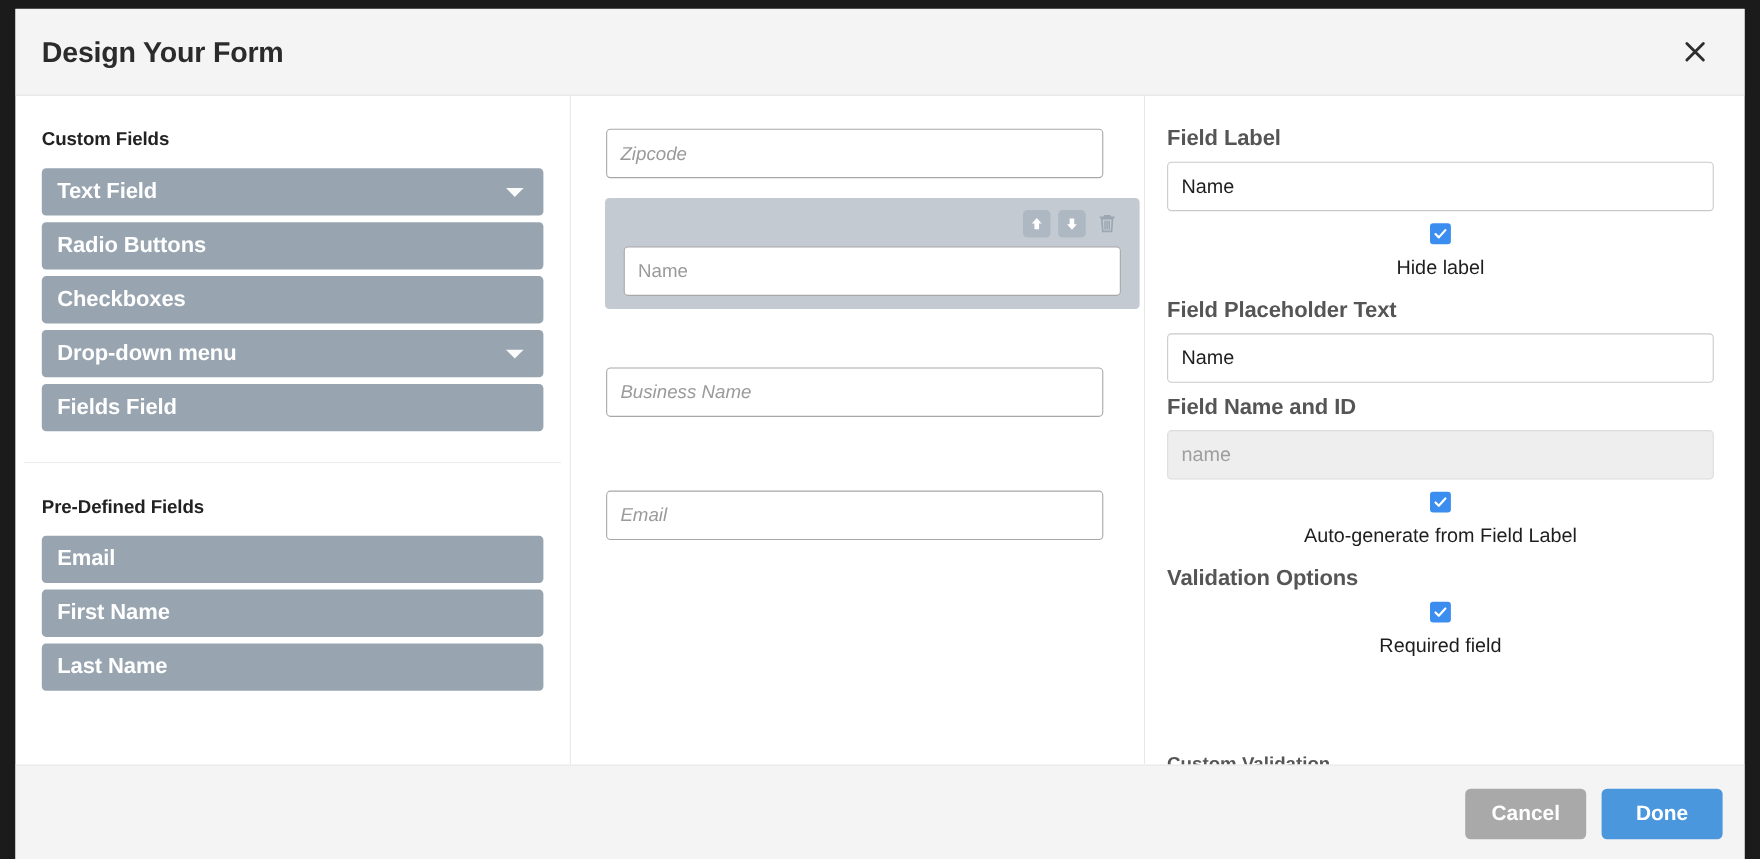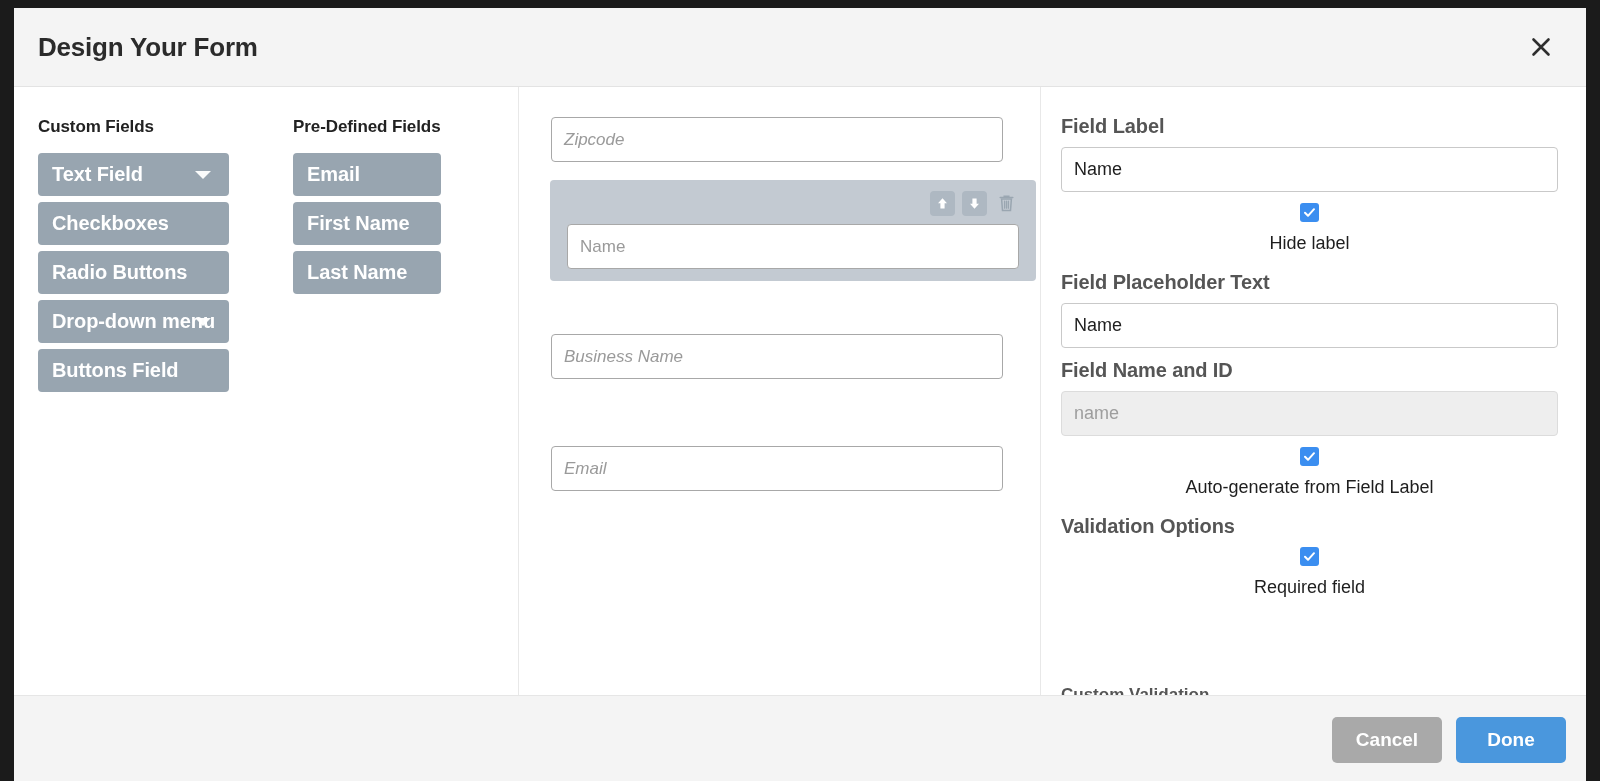--- a/index.html
+++ b/index.html
@@ -65,20 +65,21 @@
     overflow: hidden;
   }
 
   
   #left-col {
     width: 505px;
     min-width: 505px;
     background: #ffffff;
     border-right: 1px solid #e8e8e8;
     display: flex;
+    flex-direction: column;
     overflow: hidden;
     position: relative;
   }
   .left-section { padding: 0 24px; }
   .left-section.sec-custom { padding-top: 30px; padding-bottom: 22px; }
   .left-divider {
     height: 1px;
     background: #ededed;
     margin: 0 8px;
   }
@@ -298,34 +299,34 @@
 
       <div class="left-section sec-custom">
         <div class="section-title">Custom Fields</div>
 
         <div class="pill">
           <span class="pill-label">Text Field</span>
           <span class="caret"></span>
         </div>
 
         <div class="pill">
+          <span class="pill-label">Radio Buttons</span>
+        </div>
+
+        <div class="pill">
           <span class="pill-label">Checkboxes</span>
-        </div>
-
-        <div class="pill">
-          <span class="pill-label">Radio Buttons</span>
         </div>
 
         <div class="pill">
           <span class="pill-label">Drop-down menu</span>
           <span class="caret"></span>
         </div>
 
         <div class="pill">
-          <span class="pill-label">Buttons Field</span>
+          <span class="pill-label">Fields Field</span>
         </div>
       </div>
 
       <div class="left-divider"></div>
 
       <div class="left-section sec-predef">
         <div class="section-title">Pre-Defined Fields</div>
 
         <div class="pill">
           <span class="pill-label">Email</span>

